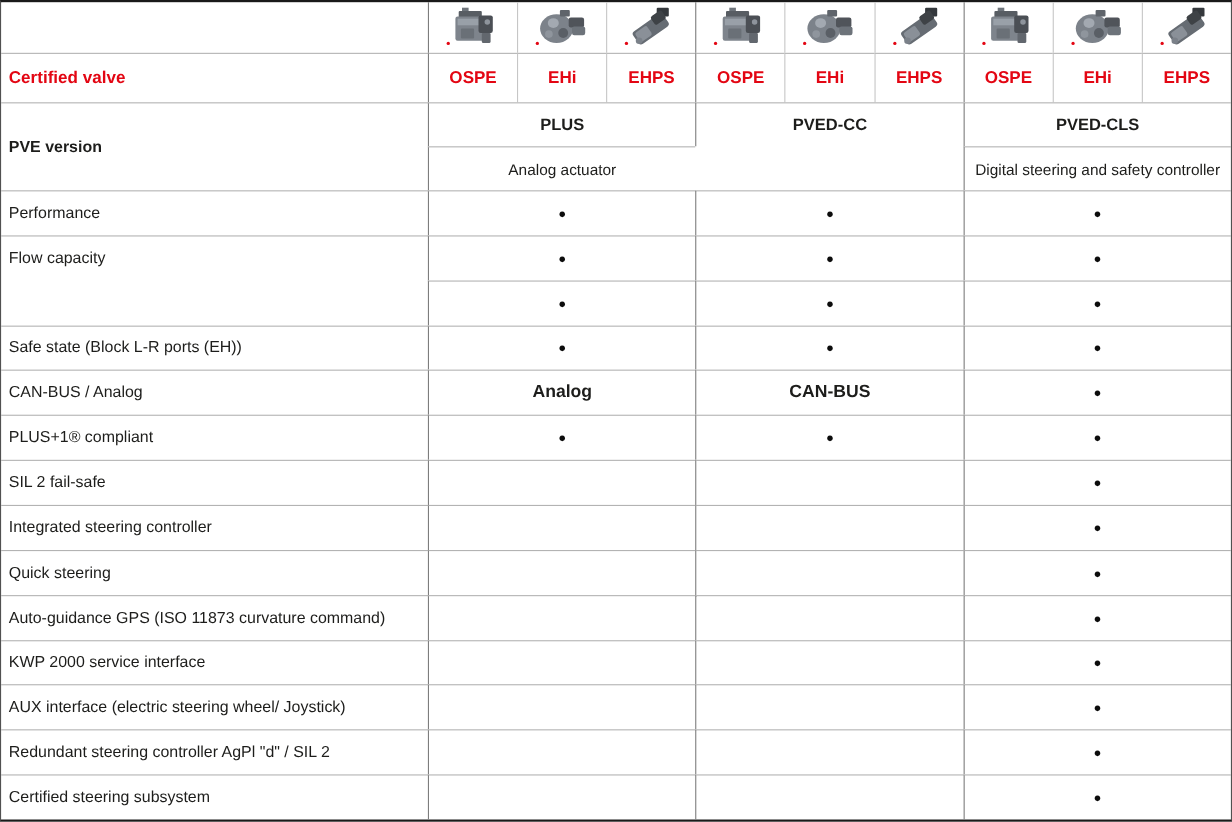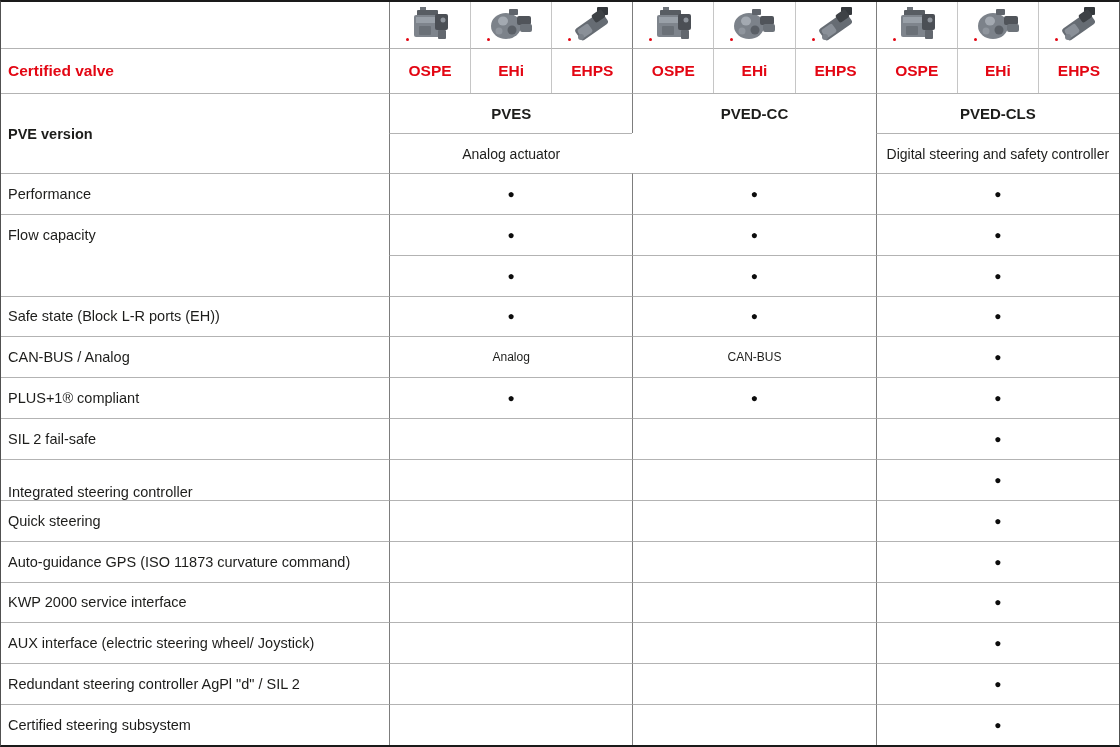--- a/index.html
+++ b/index.html
@@ -20,21 +20,21 @@
   .bt { border-top:1px solid var(--hline); }
   .vdark { border-left:1px solid var(--vdark); }
   .vlight { border-left:1px solid var(--vlight); }
 
   .label-cell { padding-left:7px; font-size:14.5px; justify-content:flex-start; }
   .group-cell, .head-cell, .img-cell { justify-content:center; text-align:center; }
 
   .red-bold { color:var(--red); font-weight:bold; font-size:15.5px; }
   .pve-name { font-weight:bold; font-size:15px; }
   .pve-desc { font-size:14px; padding:0 3px; }
-  .cell-text { font-weight:normal; font-size:12px; }
+  .cell-text { font-weight:bold; font-size:16px; }
   .dot { font-size:12px; line-height:1; color:#0c0c0c; }
 
   
   .r1{grid-row:1} .r2{grid-row:2} .r3{grid-row:3} .r4{grid-row:4}
   .c1{grid-column:1}
   .col2{grid-column:2}.col3{grid-column:3}.col4{grid-column:4}.col5{grid-column:5}
   .col6{grid-column:6}.col7{grid-column:7}.col8{grid-column:8}.col9{grid-column:9}.col10{grid-column:10}
   .g1{grid-column:2 / span 3} .g2{grid-column:5 / span 3} .g3{grid-column:8 / span 3}
   .rowspan2{grid-row:3 / span 2}
 
@@ -168,21 +168,21 @@
     <div class="cell head-cell bt r2 col5 vdark red-bold">OSPE</div>
     <div class="cell head-cell bt r2 col6 vlight red-bold">EHi</div>
     <div class="cell head-cell bt r2 col7 vlight red-bold">EHPS</div>
     <div class="cell head-cell bt r2 col8 vdark red-bold">OSPE</div>
     <div class="cell head-cell bt r2 col9 vlight red-bold">EHi</div>
     <div class="cell head-cell bt r2 col10 vlight red-bold">EHPS</div>
 
     <div class="cell label-cell bt rowspan2 c1">
       <span style="font-weight:bold;">PVE version</span>
     </div>
-    <div class="cell group-cell bt vdark r3 g1 pve-name">PVES</div>
+    <div class="cell group-cell bt vdark r3 g1 pve-name">PLUS</div>
     <div class="cell group-cell bt vdark r3 g3 pve-name">PVED-CLS</div>
     <div class="cell group-cell bt vdark r3 g2 pve-name">PVED-CC</div>
     <div class="cell group-cell bt vdark r4 g1 pve-desc">Analog actuator</div>
     <div class="cell group-cell bt vdark r4 g3 pve-desc">Digital steering and safety controller</div>
 
   <div class="cell label-cell bt" style="grid-row: 5;">
     <span class="lbl">Performance</span>
   </div>
   <div class="cell group-cell bt vdark g1" style="grid-row: 5;">
         <span class="dot">●</span>
@@ -258,21 +258,21 @@
 
   <div class="cell label-cell bt" style="grid-row: 11;">
     <span class="lbl">SIL 2 fail-safe</span>
   </div>
   <div class="cell group-cell bt vdark g1" style="grid-row: 11;"></div>
   <div class="cell group-cell bt vdark g2" style="grid-row: 11;"></div>
   <div class="cell group-cell bt vdark g3" style="grid-row: 11;">
         <span class="dot">●</span>
       </div>
 
-  <div class="cell label-cell bt" style="grid-row: 12; align-items: flex-end;">
+  <div class="cell label-cell bt" style="grid-row: 12;">
     <span class="lbl">Integrated steering controller</span>
   </div>
   <div class="cell group-cell bt vdark g1" style="grid-row: 12;"></div>
   <div class="cell group-cell bt vdark g2" style="grid-row: 12;"></div>
   <div class="cell group-cell bt vdark g3" style="grid-row: 12;">
         <span class="dot">●</span>
       </div>
 
   <div class="cell label-cell bt" style="grid-row: 13;">
     <span class="lbl">Quick steering</span>

